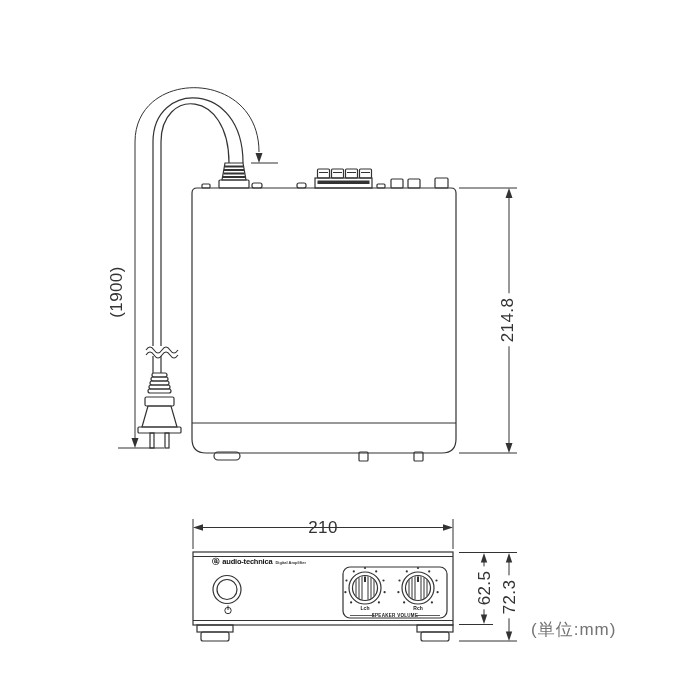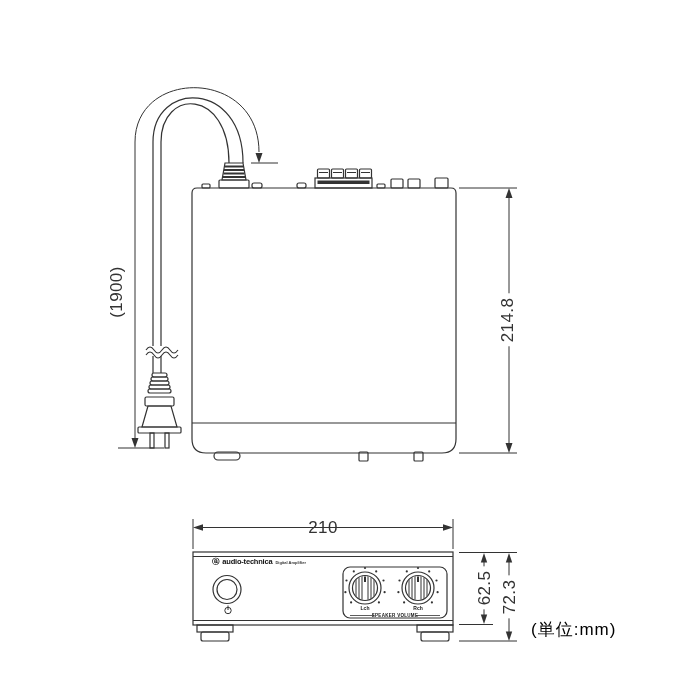--- a/index.html
+++ b/index.html
@@ -2,21 +2,21 @@
 <html><head>
 <meta charset="utf-8">
 <style>
   html,body{margin:0;padding:0;background:#fff;}
   .stage{position:relative;width:700px;height:700px;background:#fff;overflow:hidden;
          font-family:"Liberation Sans", sans-serif;color:#333;}
   .stage svg{position:absolute;left:0;top:0;}
   .dim{position:absolute;transform:translate(-50%,-50%);font-size:17px;letter-spacing:.4px;
        white-space:nowrap;color:#333;line-height:1;}
   .dim.v{transform:translate(-50%,-50%) rotate(-90deg);background:#fff;padding:1px 4px;}
-  .unit-note{position:absolute;left:531px;top:620px;font-size:17px;letter-spacing:1px;color:#000000;
+  .unit-note{position:absolute;left:531px;top:620px;font-size:17px;letter-spacing:1px;color:#737373;
              line-height:1.2;}
   .logo{position:absolute;left:212px;top:558px;display:flex;align-items:baseline;gap:3px;
         font-size:7.5px;font-weight:bold;letter-spacing:-.2px;color:#111;line-height:1;}
   .logo .model{font-size:4px;font-weight:600;letter-spacing:0;color:#333;}
   .tiny{position:absolute;transform:translate(-50%,-50%);font-weight:bold;color:#111;
         white-space:nowrap;line-height:1;}
   .knob-label{font-size:5px;}
   .vol-label{font-size:4.5px;letter-spacing:.3px;}
 </style>
 </head>

